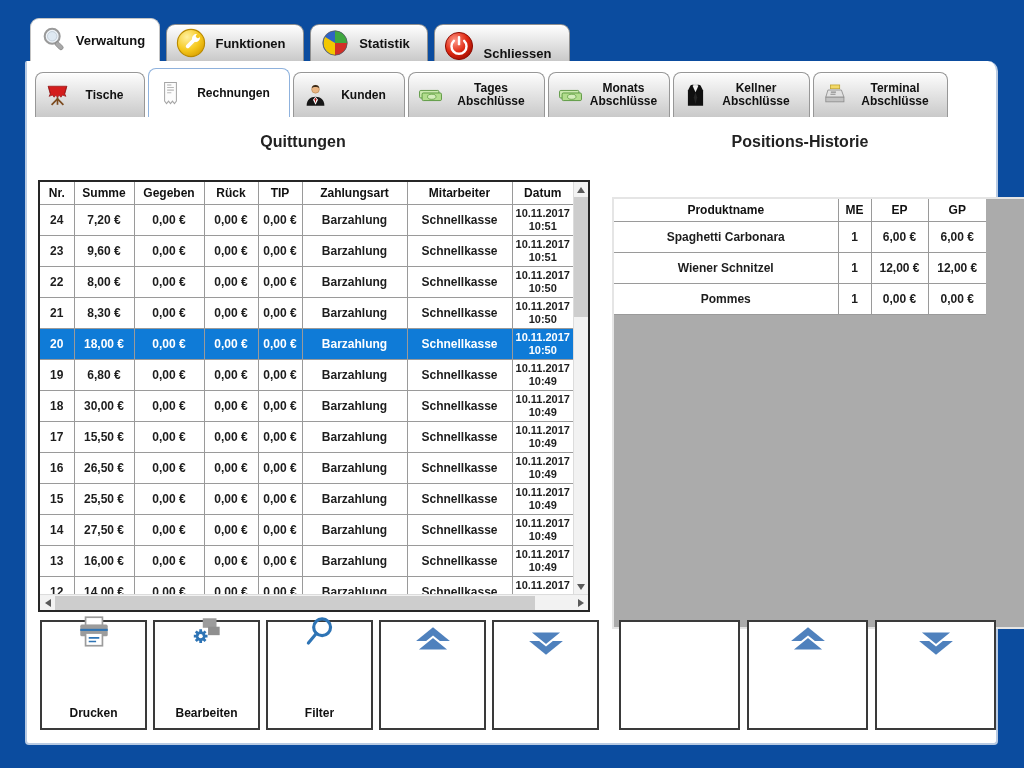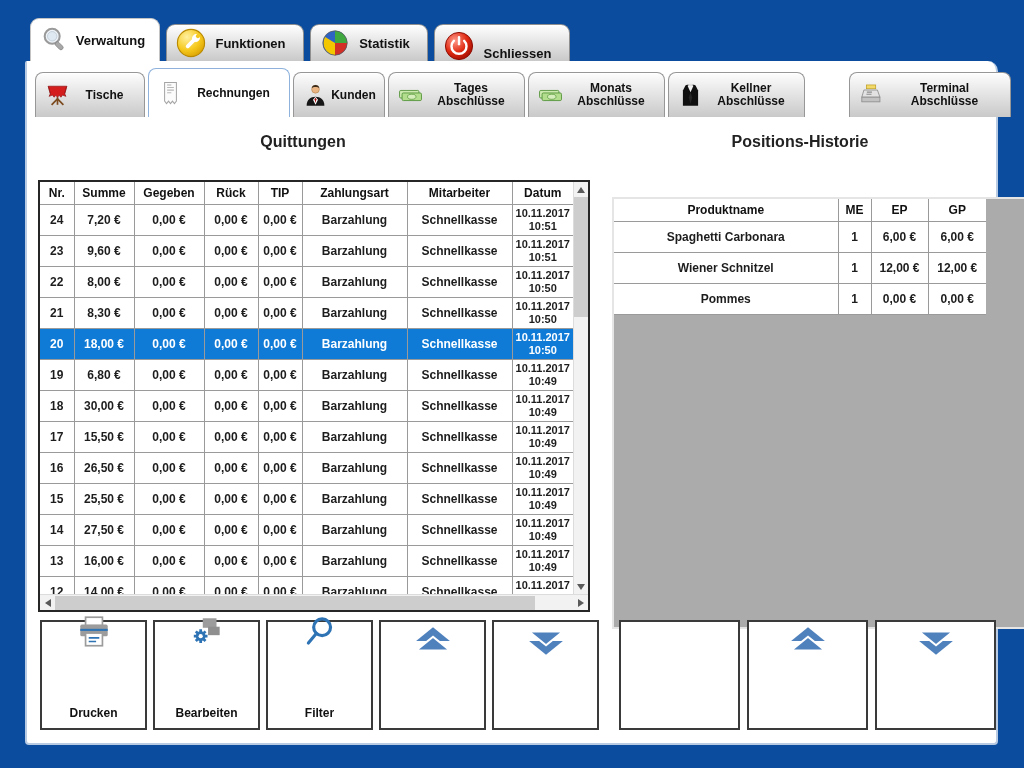--- a/index.html
+++ b/index.html
@@ -170,21 +170,21 @@
             <g stroke="#b8b8b8" stroke-width="1.2">
               <path d="M12 9 h8 M12 12 h8 M12 15 h5"></path>
             </g>
             <rect x="12" y="5" width="5" height="1.8" fill="#c8c8c8"></rect>
           </svg>
         </span>
         <span class="tlabel">
           <div>Rechnungen</div>
         </span>
       </div>
-      <div class="tab-sub" style="width: 92px;">
+      <div class="tab-sub" style="width: 112px;">
         <span class="ticon">
           <svg viewBox="0 0 32 32">
             <circle cx="16" cy="8.6" r="4.6" fill="#eab583" stroke="#a9733d" stroke-width="0.6"></circle>
             <path d="M11.5 7.2 a4.6 4.6 0 0 1 9 0 c-1.5-1.8-7.5-1.8-9 0 Z" fill="#3a2a1a"></path>
             <path d="M5.5 28 c0-7 4.5-10.5 10.5-10.5 S26.5 21 26.5 28 Z" fill="#161616"></path>
             <path d="M16 17.5 l-3 3.5 3 6 3-6 Z" fill="#fff"></path>
             <path d="M16 18.5 l-1.1 2 1.1 4.5 1.1-4.5 Z" fill="#a81616"></path>
           </svg>
         </span>
         <span class="tlabel">
@@ -197,21 +197,21 @@
             <rect x="3" y="10" width="23" height="9" rx="1.5" fill="#cdeab0" stroke="#4e8f33" stroke-width="1"></rect>
             <rect x="6" y="13" width="23" height="9" rx="1.5" fill="#b3de8e" stroke="#4e8f33" stroke-width="1"></rect>
             <ellipse cx="17.5" cy="17.5" rx="5" ry="3" fill="#d6eebc" stroke="#4e8f33" stroke-width="0.8"></ellipse>
           </svg>
         </span>
         <span class="tlabel">
           <div>Tages</div>
           <div>Abschlüsse</div>
         </span>
       </div>
-      <div class="tab-sub" style="width: 137px;">
+      <div class="tab-sub" style="width: 122px;">
         <span class="ticon">
           <svg viewBox="0 0 32 32">
             <rect x="3" y="10" width="23" height="9" rx="1.5" fill="#cdeab0" stroke="#4e8f33" stroke-width="1"></rect>
             <rect x="6" y="13" width="23" height="9" rx="1.5" fill="#b3de8e" stroke="#4e8f33" stroke-width="1"></rect>
             <ellipse cx="17.5" cy="17.5" rx="5" ry="3" fill="#d6eebc" stroke="#4e8f33" stroke-width="0.8"></ellipse>
           </svg>
         </span>
         <span class="tlabel">
           <div>Monats</div>
           <div>Abschlüsse</div>
@@ -224,21 +224,21 @@
             <path d="M12.5 4.5 L16 12 L19.5 4.5 C17.5 3.6 14.5 3.6 12.5 4.5 Z" fill="#f2f2f2"></path>
             <ellipse cx="16" cy="3.6" rx="3" ry="1.4" fill="#dcdcdc"></ellipse>
             <path d="M16 12 l-2 6 2 8 2-8 Z" fill="#262626"></path>
           </svg>
         </span>
         <span class="tlabel">
           <div>Kellner</div>
           <div>Abschlüsse</div>
         </span>
       </div>
-      <div class="tab-sub" style="width: 162px; margin-left: 41px;">
+      <div class="tab-sub" style="width: 135px;">
         <span class="ticon">
           <svg viewBox="0 0 32 32">
             <rect x="10" y="3.5" width="11" height="4.5" fill="#f3d967" stroke="#b99a1f" stroke-width="0.8"></rect>
             <path d="M7 9.5 H23 L26 18 H4.5 Z" fill="#e2e2e2" stroke="#8d8d8d" stroke-width="1"></path>
             <rect x="4.5" y="18" width="21.5" height="5.5" fill="#c2c2c2" stroke="#8d8d8d" stroke-width="1"></rect>
             <g stroke="#8d8d8d" stroke-width="1.2">
               <path d="M10.5 12 h6 M10 14.5 h6"></path>
             </g>
           </svg>
         </span>

